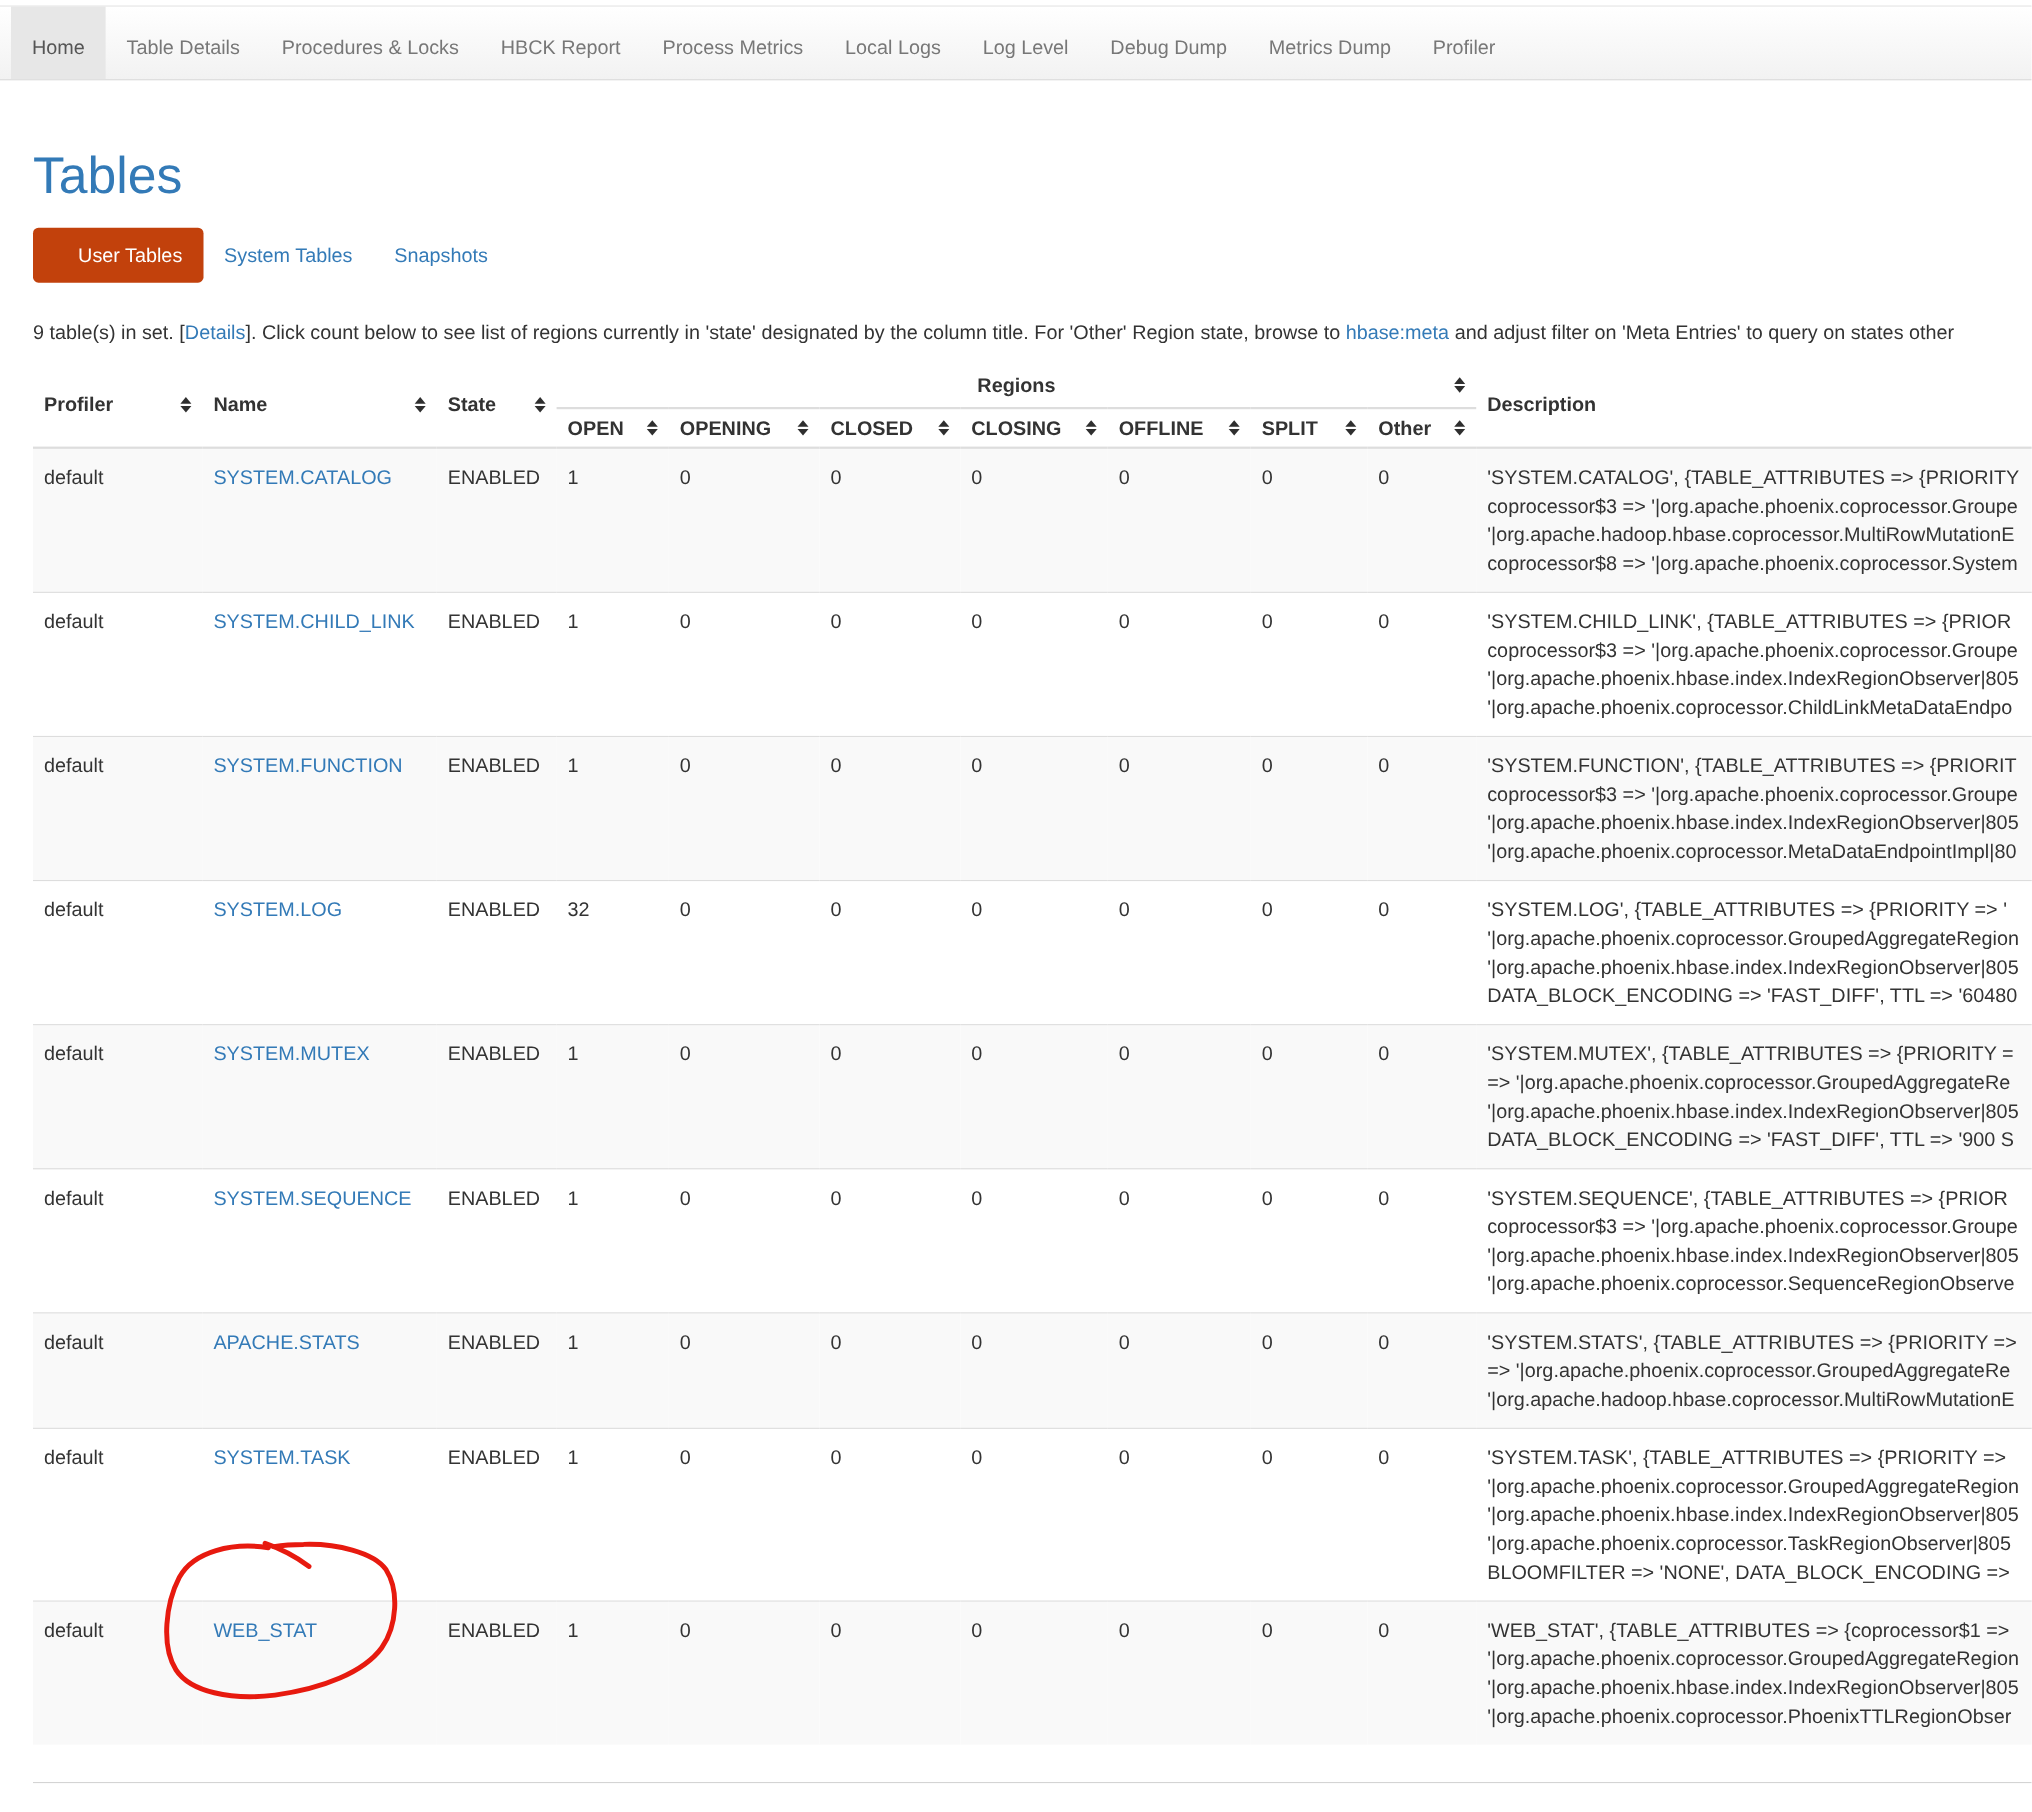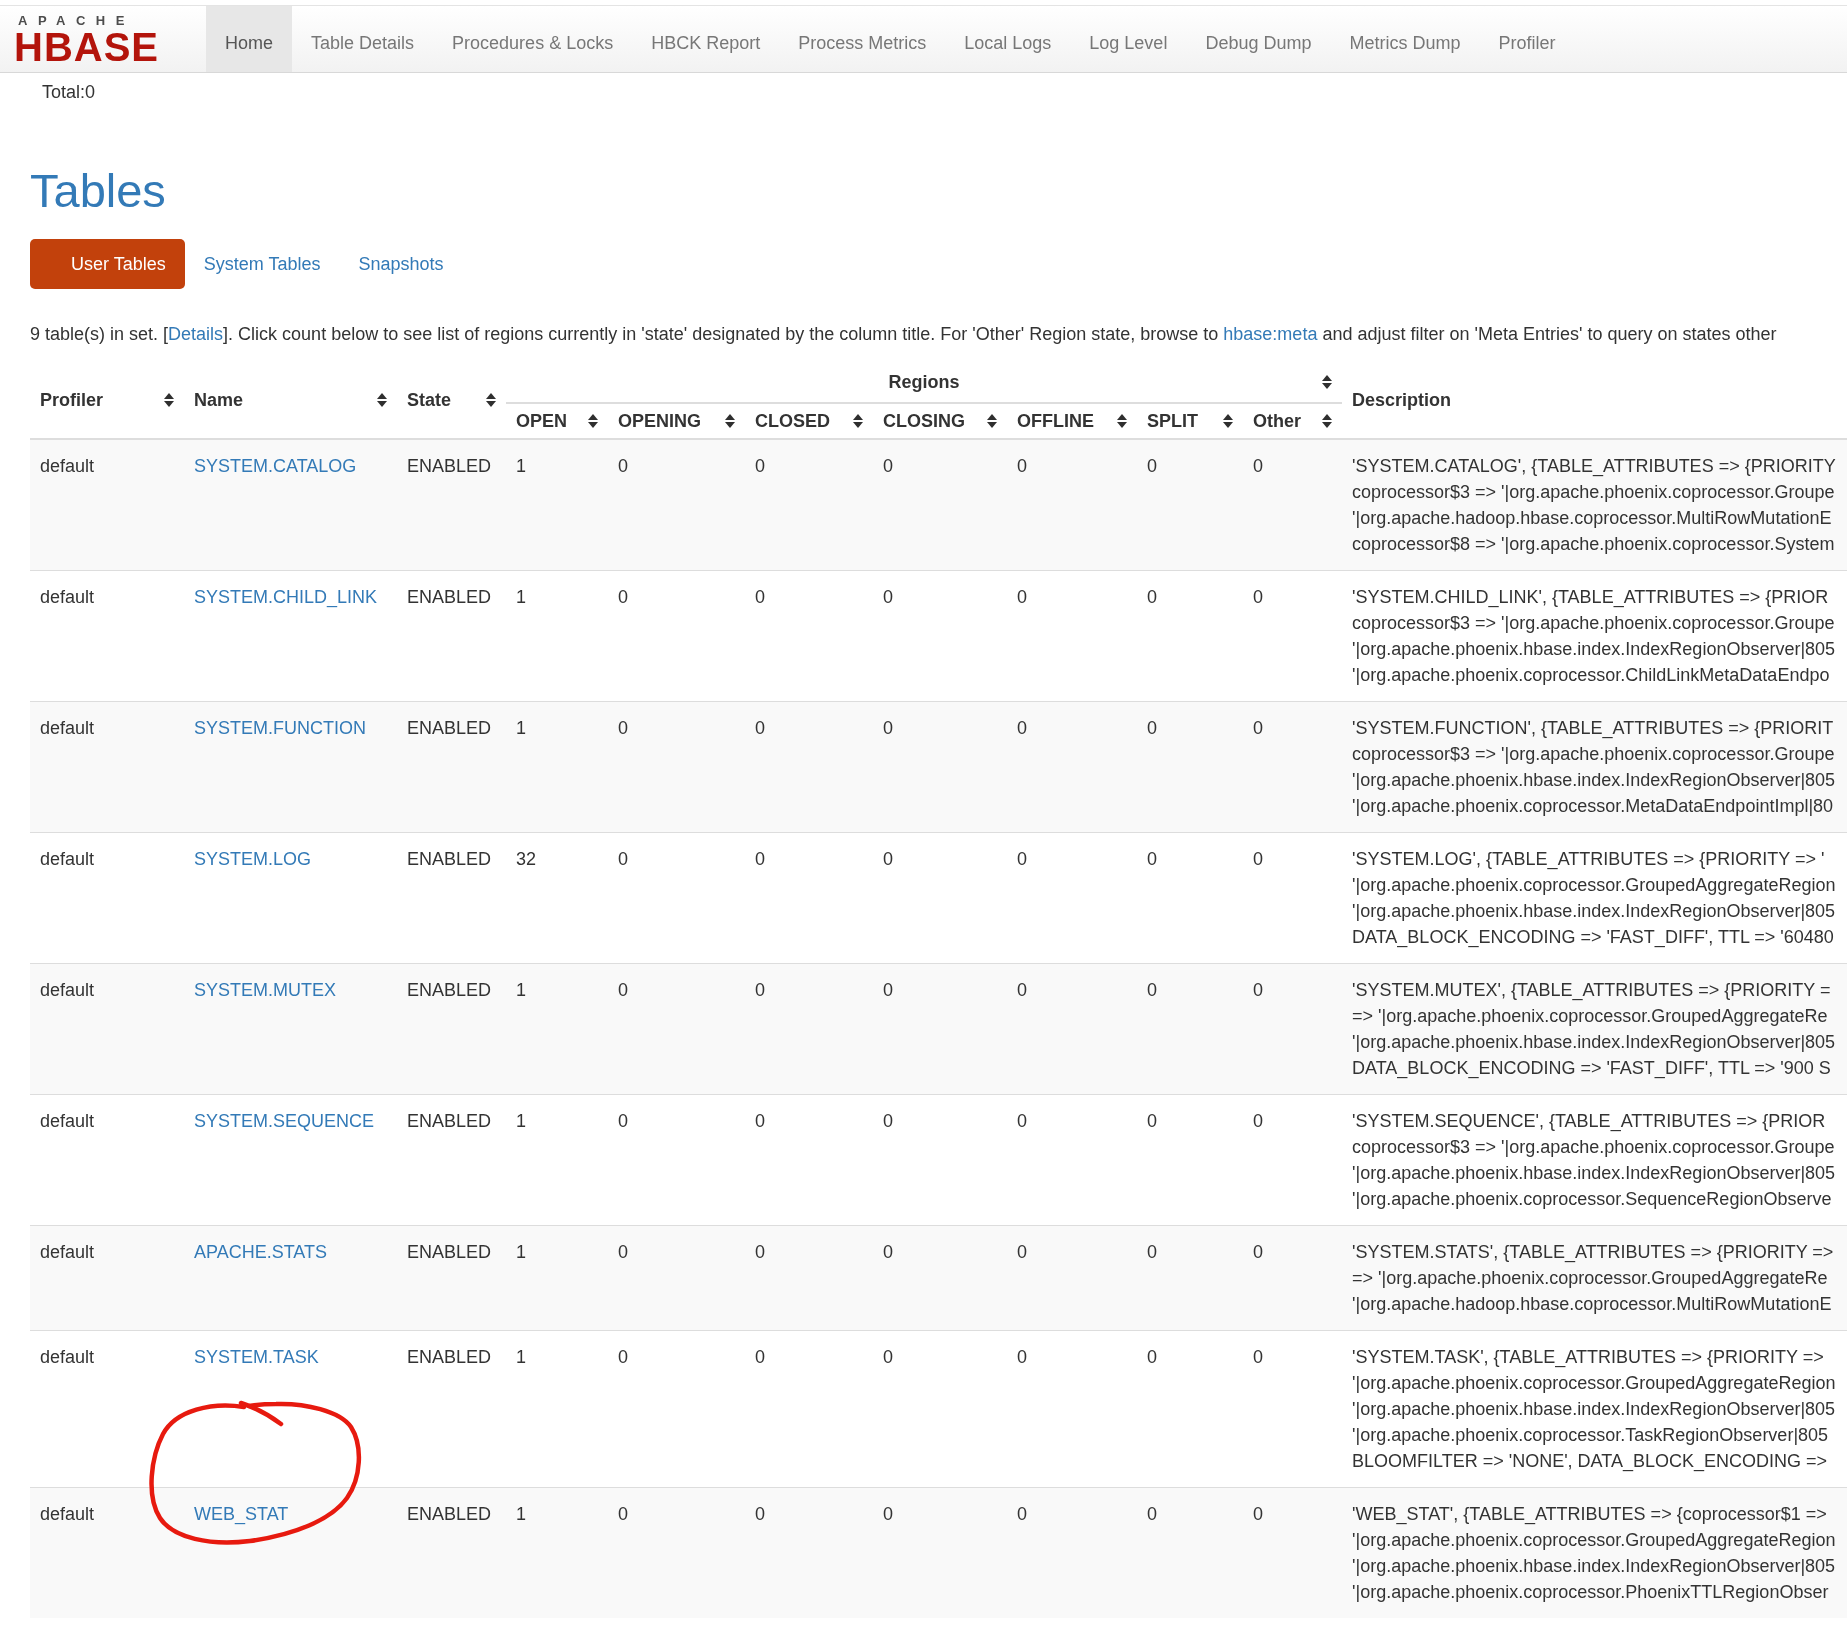--- a/index.html
+++ b/index.html
@@ -53,40 +53,35 @@
   .sorter .down { border-top: 6px solid #2f2f2f; }
 
   hr.bottom-rule { border: none; border-top: 1px solid #d4d4d4; margin-top: 34px; }
 
   .annotation-svg { position: absolute; left: 0; top: 0; pointer-events: none; z-index: 5; }
 </style>
 </head>
 <body>
 
 <nav class="navbar">
-  <div class="brand">
-    <div class="brand-top">APACHE</div>
-    <div class="brand-bottom">HBASE</div>
-  </div>
   <ul class="nav-list" id="nav-items">
       <li class="nav-item active">Home</li>
       <li class="nav-item">Table Details</li>
       <li class="nav-item">Procedures &amp; Locks</li>
       <li class="nav-item">HBCK Report</li>
       <li class="nav-item">Process Metrics</li>
       <li class="nav-item">Local Logs</li>
       <li class="nav-item">Log Level</li>
       <li class="nav-item">Debug Dump</li>
       <li class="nav-item">Metrics Dump</li>
       <li class="nav-item">Profiler</li>
     </ul>
 </nav>
 
 <div class="content">
-  <div class="total-line">Total:0</div>
 
   <h1 class="page-title">Tables</h1>
 
   <ul class="tabs" id="tabs">
       <li class="tab active">User Tables</li>
       <li class="tab">System Tables</li>
       <li class="tab">Snapshots</li>
     </ul>
 
   <p class="intro"><span>9 table(s) in set. [</span><a>Details</a><span>]. Click count below to see list of regions currently in 'state' designated by the column title. For 'Other' Region state, browse to </span><a>hbase:meta</a><span> and adjust filter on 'Meta Entries' to query on states other</span></p>

